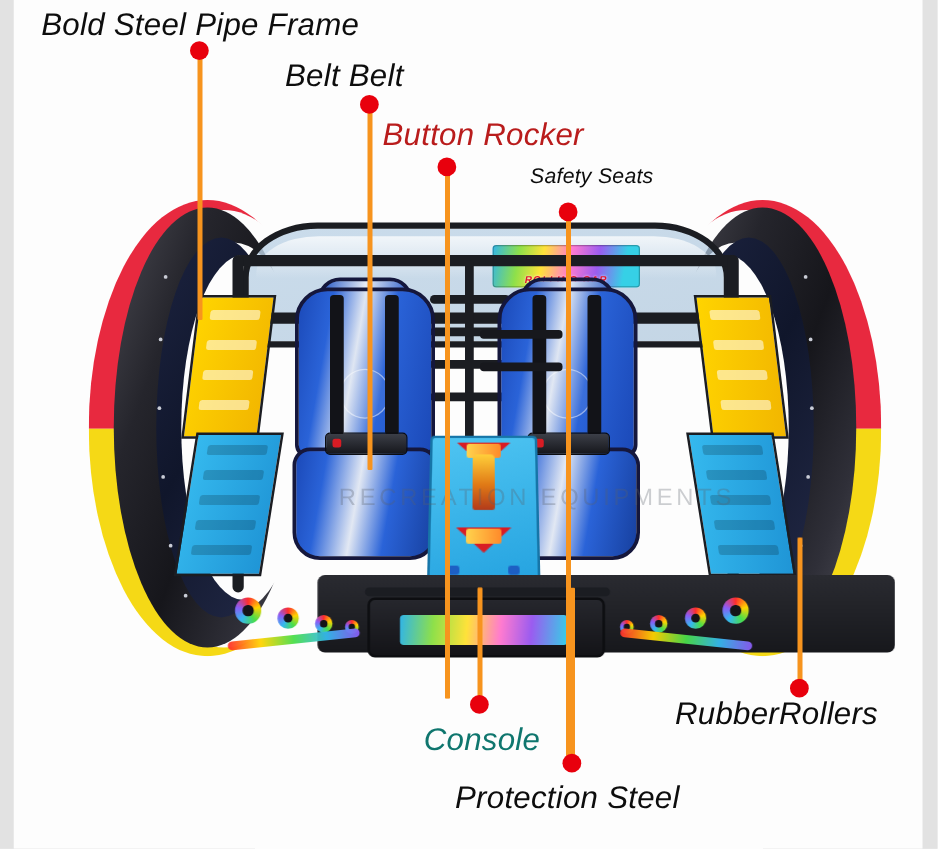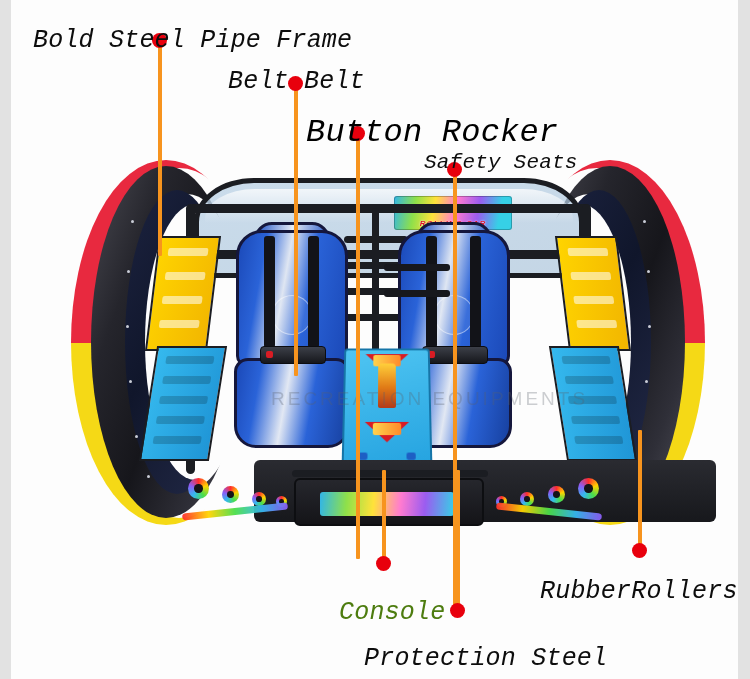--- a/index.html
+++ b/index.html
@@ -21,24 +21,23 @@
     width:727px;height:679px;
     background:#fdfdfd;
   }
 
   
   .callout-label{
     position:absolute;
     font-style:italic;
     font-weight:400;
     color:#0d0d0d;
-    font-family:Liberation Mono, monospace;
+    font-family:Liberation Sans, sans-serif;
     white-space:nowrap;
     letter-spacing:.2px;
-    margin-top:20px;
   }
   
   .leader{
     position:absolute;
     width:4px;
     background:#f7941e;
     border-radius:1px;
   }
   .dot{
     position:absolute;
@@ -436,27 +435,27 @@
 
     <div id="callout-layer">
         <div class="leader" style="left: 147px; top: 44px; height: 212px; background: rgb(247, 148, 30);"></div>
         <div class="dot" style="left: 141px; top: 33px; background: rgb(232, 0, 13);"></div>
         <div class="callout-label" style="left: 22px; top: 6px; font-size: 25px; color: rgb(13, 13, 13);">Bold Steel Pipe Frame</div>
         <div class="leader" style="left: 283px; top: 87px; height: 289px; background: rgb(247, 148, 30);"></div>
         <div class="dot" style="left: 277px; top: 76px; background: rgb(232, 0, 13);"></div>
         <div class="callout-label" style="left: 217px; top: 47px; font-size: 25px; color: rgb(13, 13, 13);">Belt Belt</div>
         <div class="leader" style="left: 345px; top: 137px; height: 422px; background: rgb(247, 148, 30);"></div>
         <div class="dot" style="left: 339px; top: 126px; background: rgb(232, 0, 13);"></div>
-        <div class="callout-label" style="left: 295px; top: 94px; font-size: 32px; color: #000000;">Button Rocker</div>
+        <div class="callout-label" style="left: 295px; top: 94px; font-size: 25px; color: #b91c1c;">Button Rocker</div>
         <div class="leader" style="left: 442px; top: 173px; height: 436px; background: rgb(247, 148, 30);"></div>
         <div class="dot" style="left: 436px; top: 162px; background: rgb(232, 0, 13);"></div>
-        <div class="callout-label" style="left: 413px; top: 131px; font-size: 21px; color: rgb(13, 13, 13);">Safety Seats</div>
+        <div class="callout-label" style="left: 413px; top: 131px; font-size: 17px; color: rgb(13, 13, 13);">Safety Seats</div>
         <div class="leader" style="left: 371px; top: 470px; height: 88px; background: rgb(247, 148, 30);"></div>
         <div class="dot" style="left: 365px; top: 556px; background: rgb(232, 0, 13);"></div>
-        <div class="callout-label" style="left: 328px; top: 578px; font-size: 25px; color: #4d7c0f;">Console</div>
+        <div class="callout-label" style="left: 328px; top: 578px; font-size: 25px; color: #0f766e;">Console</div>
         <div class="leader" style="left: 445px; top: 470px; height: 135px; background: rgb(247, 148, 30);"></div>
         <div class="dot" style="left: 439px; top: 603px; background: rgb(232, 0, 13);"></div>
         <div class="callout-label" style="left: 353px; top: 624px; font-size: 25px; color: rgb(13, 13, 13);">Protection Steel</div>
         <div class="leader" style="left: 627px; top: 430px; height: 115px; background: rgb(247, 148, 30);"></div>
         <div class="dot" style="left: 621px; top: 543px; background: rgb(232, 0, 13);"></div>
         <div class="callout-label" style="left: 529px; top: 557px; font-size: 25px; color: rgb(13, 13, 13);">RubberRollers</div>
       </div>
 
   </div>
 </div>

